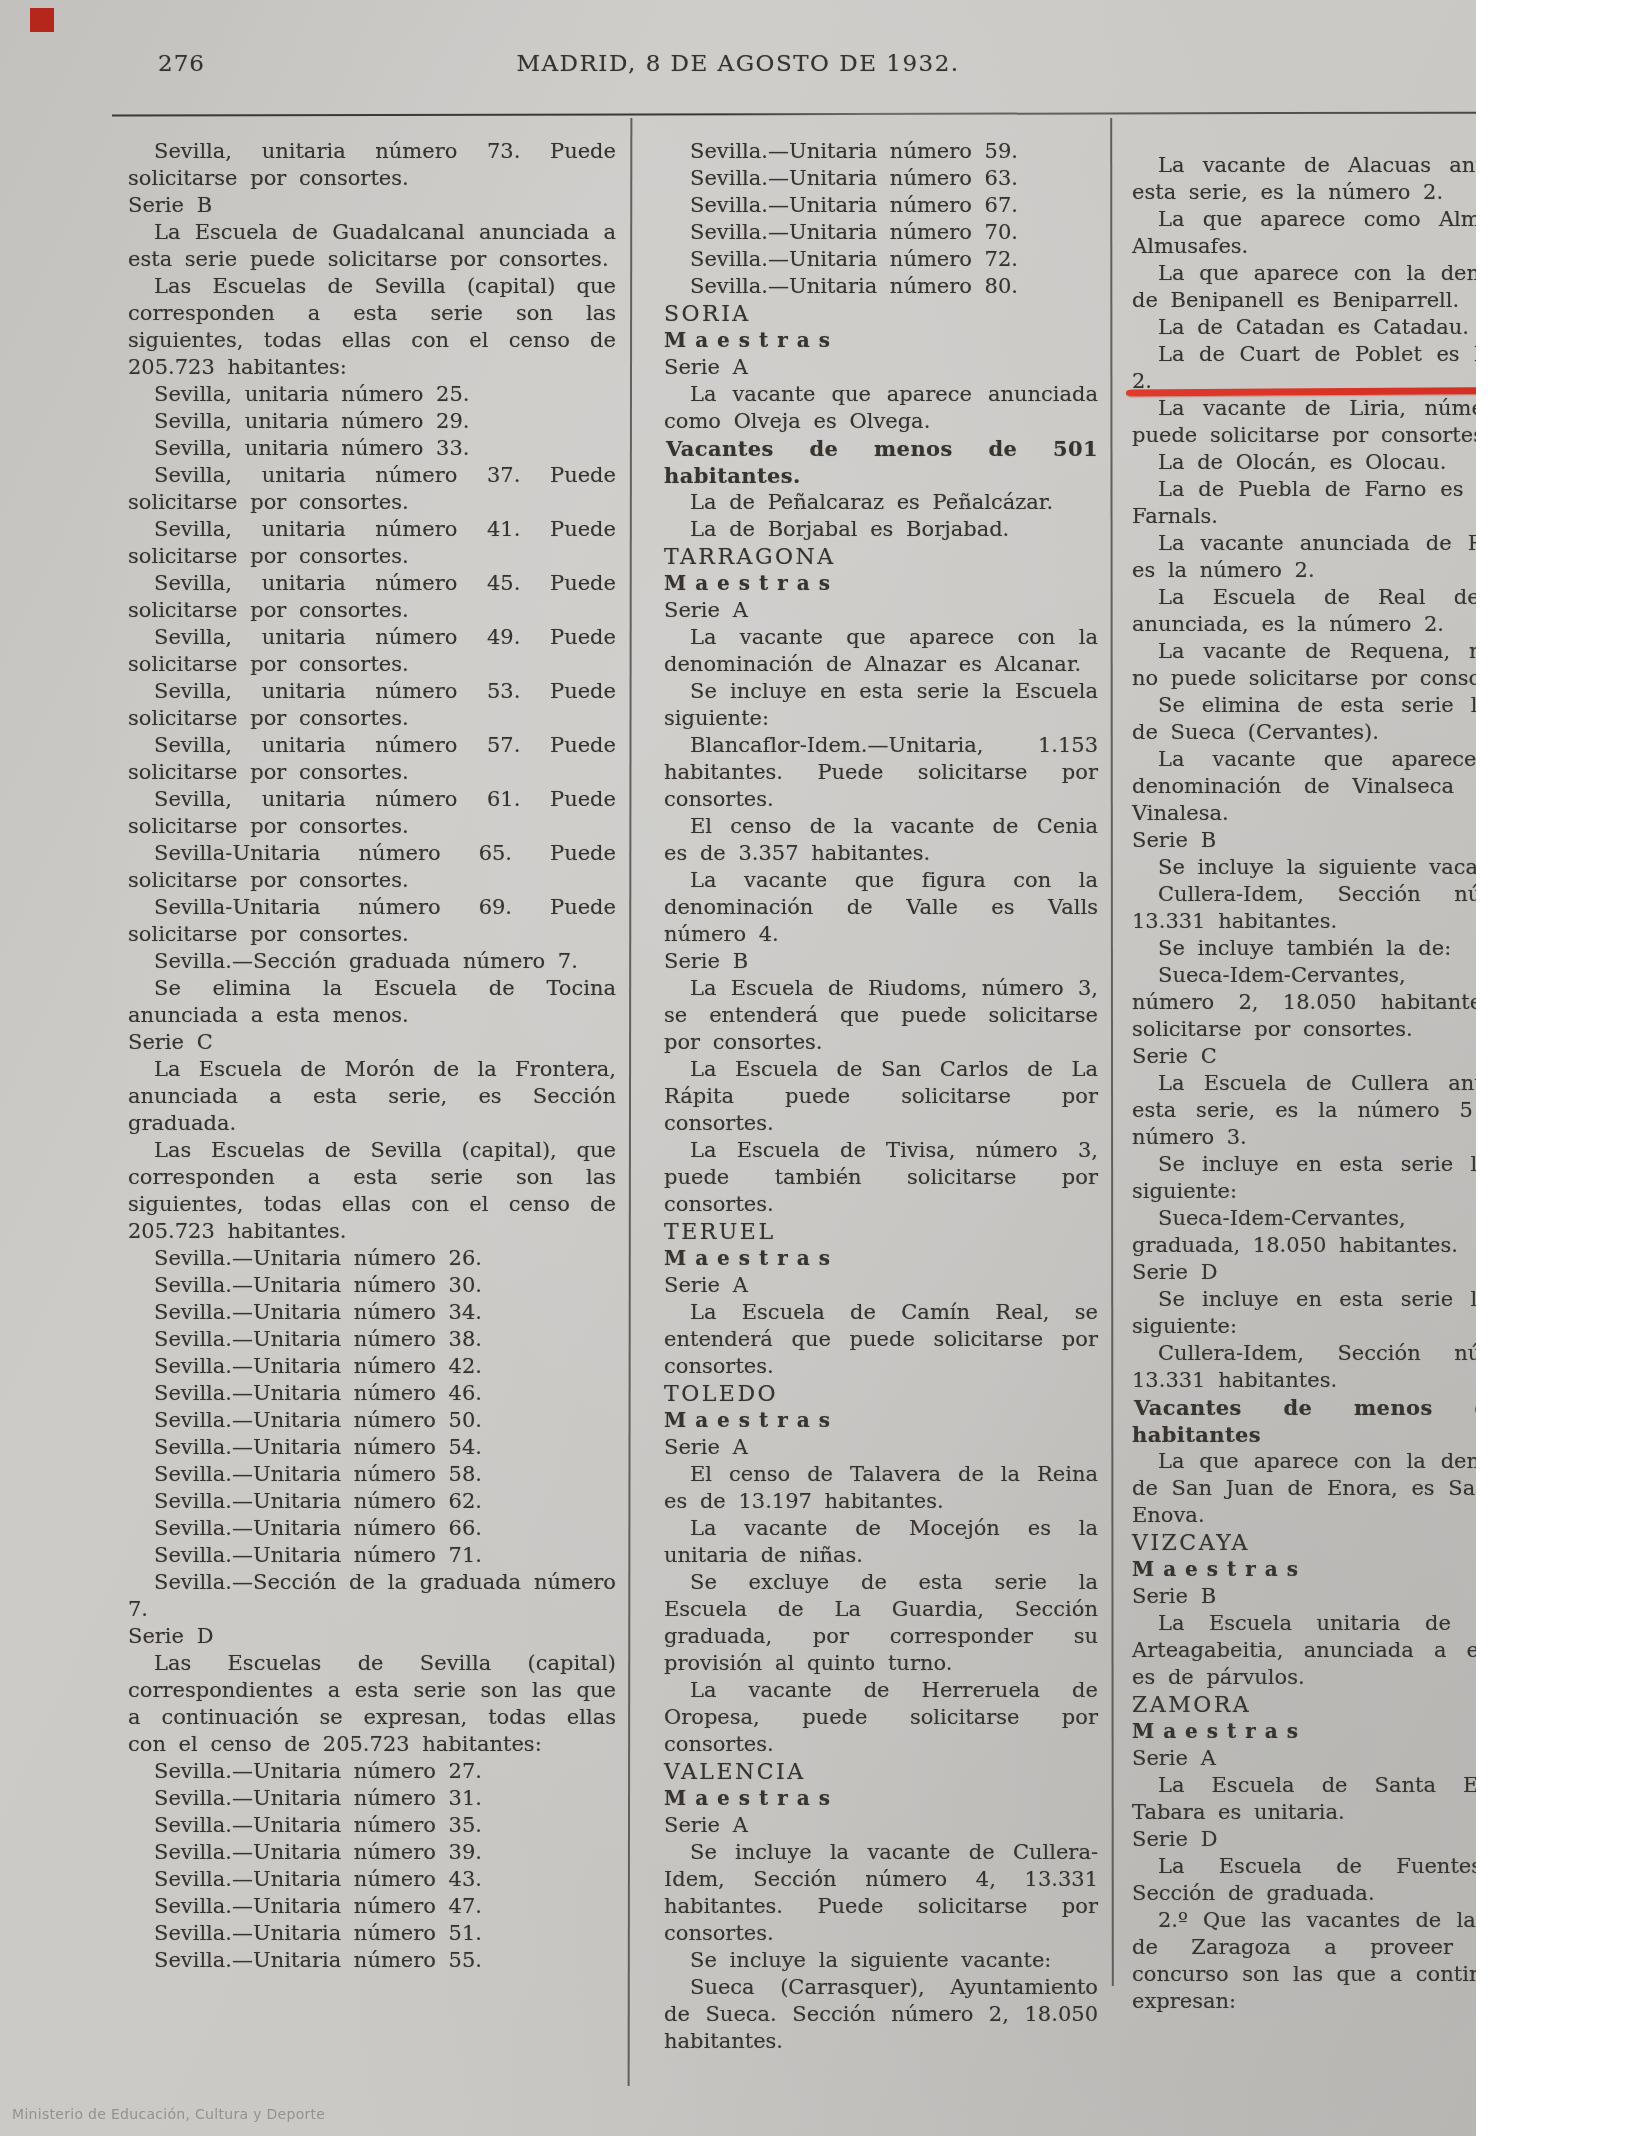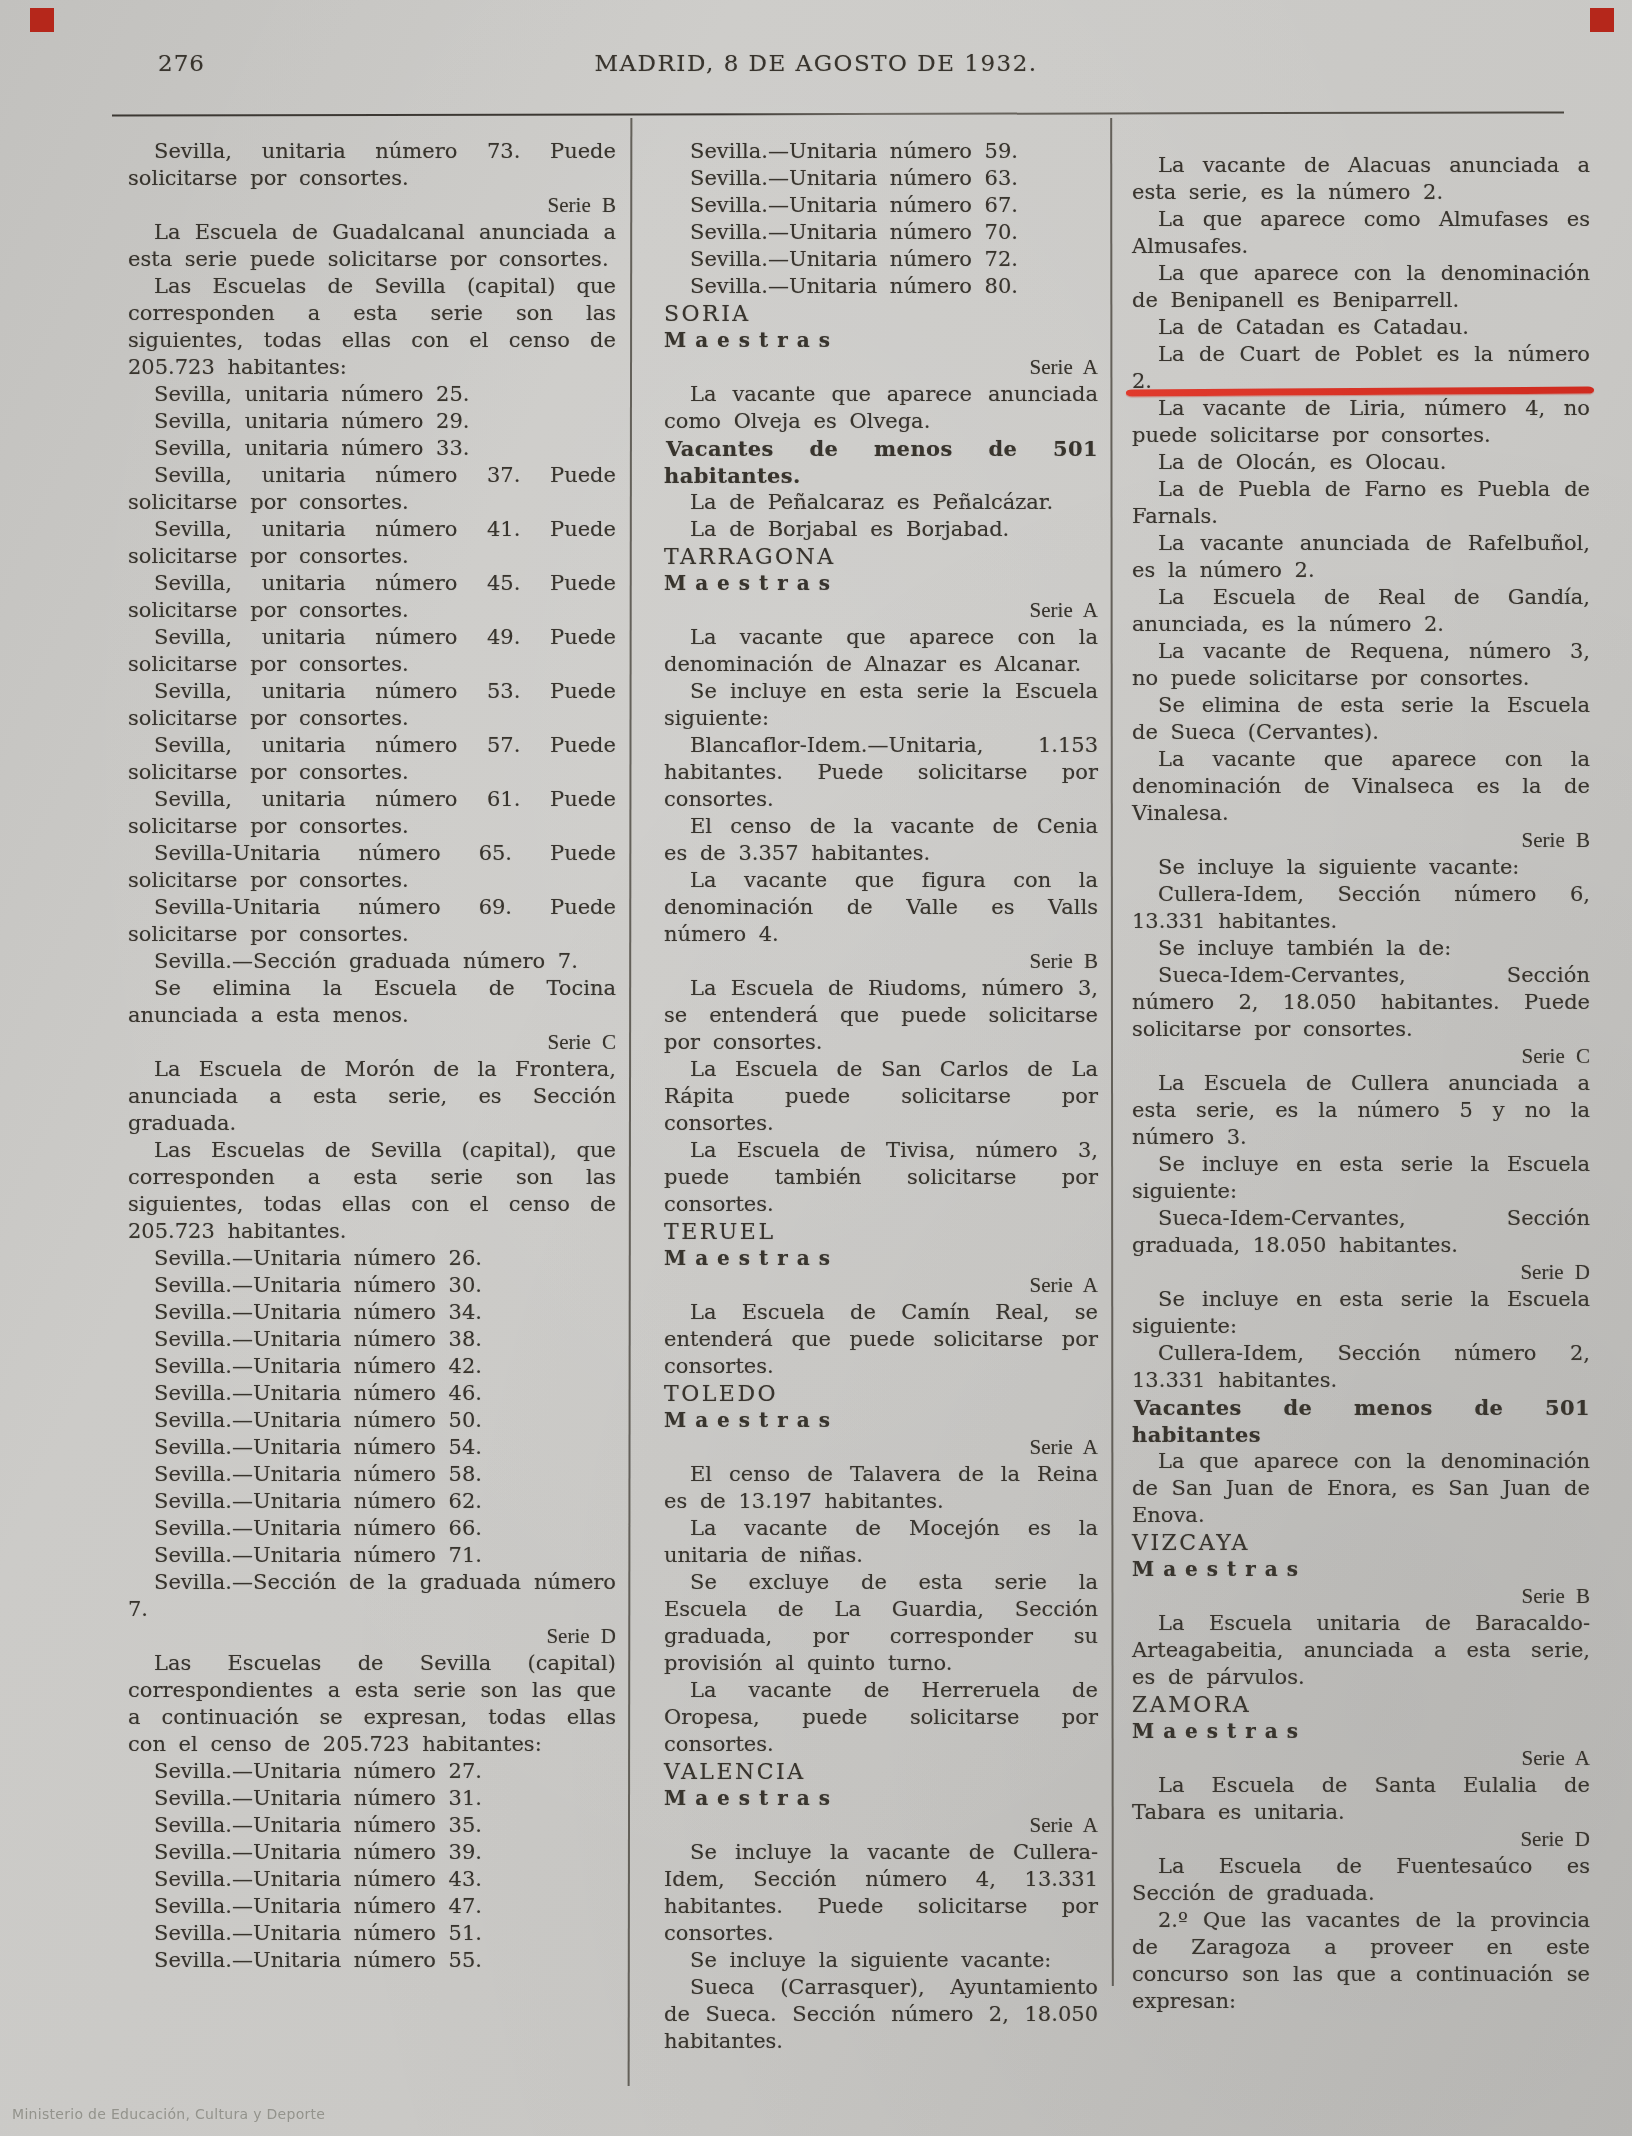--- a/index.html
+++ b/index.html
@@ -1,18 +1,18 @@
 <!DOCTYPE html>
 <html lang="es"><head>
 <meta charset="utf-8">
 <style>
   html,body{margin:0;padding:0;}
   .page{
     position:relative;
-    width:1632px;height:2136px;
+    width:1476px;height:2136px;
     overflow:hidden;
     background:
       radial-gradient(ellipse at 48% 35%, rgba(255,255,255,0.10), rgba(255,255,255,0) 62%),
       radial-gradient(ellipse at 85% 80%, rgba(0,0,0,0.05), rgba(0,0,0,0) 55%),
       linear-gradient(115deg,#c2c1be 0%, #cccbc8 28%, #c9c8c5 65%, #bdbcb9 100%);
     font-family:"DejaVu Serif","Liberation Serif",serif;
     color:#38342d;
   }
   .ink{ text-shadow:0 0 1px rgba(45,40,33,.38); }
 
@@ -42,21 +42,21 @@
     font-size:21px; line-height:27px;
     text-align:justify; word-spacing:6px;
     hyphens:auto; -webkit-hyphens:auto;
   }
   .col1{ left:128px; width:488px; }
   .col2{ left:664px; width:434px; }
   .col3{ left:1132px; width:458px; padding-top:14px; }
 
   .col p{ margin:0; }
   .para{ text-indent:26px; }
-  .serie{ text-align:right; text-indent:0; margin:7px 0 5px;font-family:Liberation Serif, serif; }
+  .serie{ text-align:left; text-indent:0; margin:7px 0 5px; }
   .province{
     text-indent:0; letter-spacing:2.5px;
     font-size:22px; margin:16px 0 5px; word-spacing:2px;
   }
   .section{
     text-indent:0; font-weight:bold;
     letter-spacing:9px; font-size:20px; margin:8px 0 6px; word-spacing:0;
   }
   .bold-note{ font-weight:bold; text-indent:2px; letter-spacing:.4px; }
 

